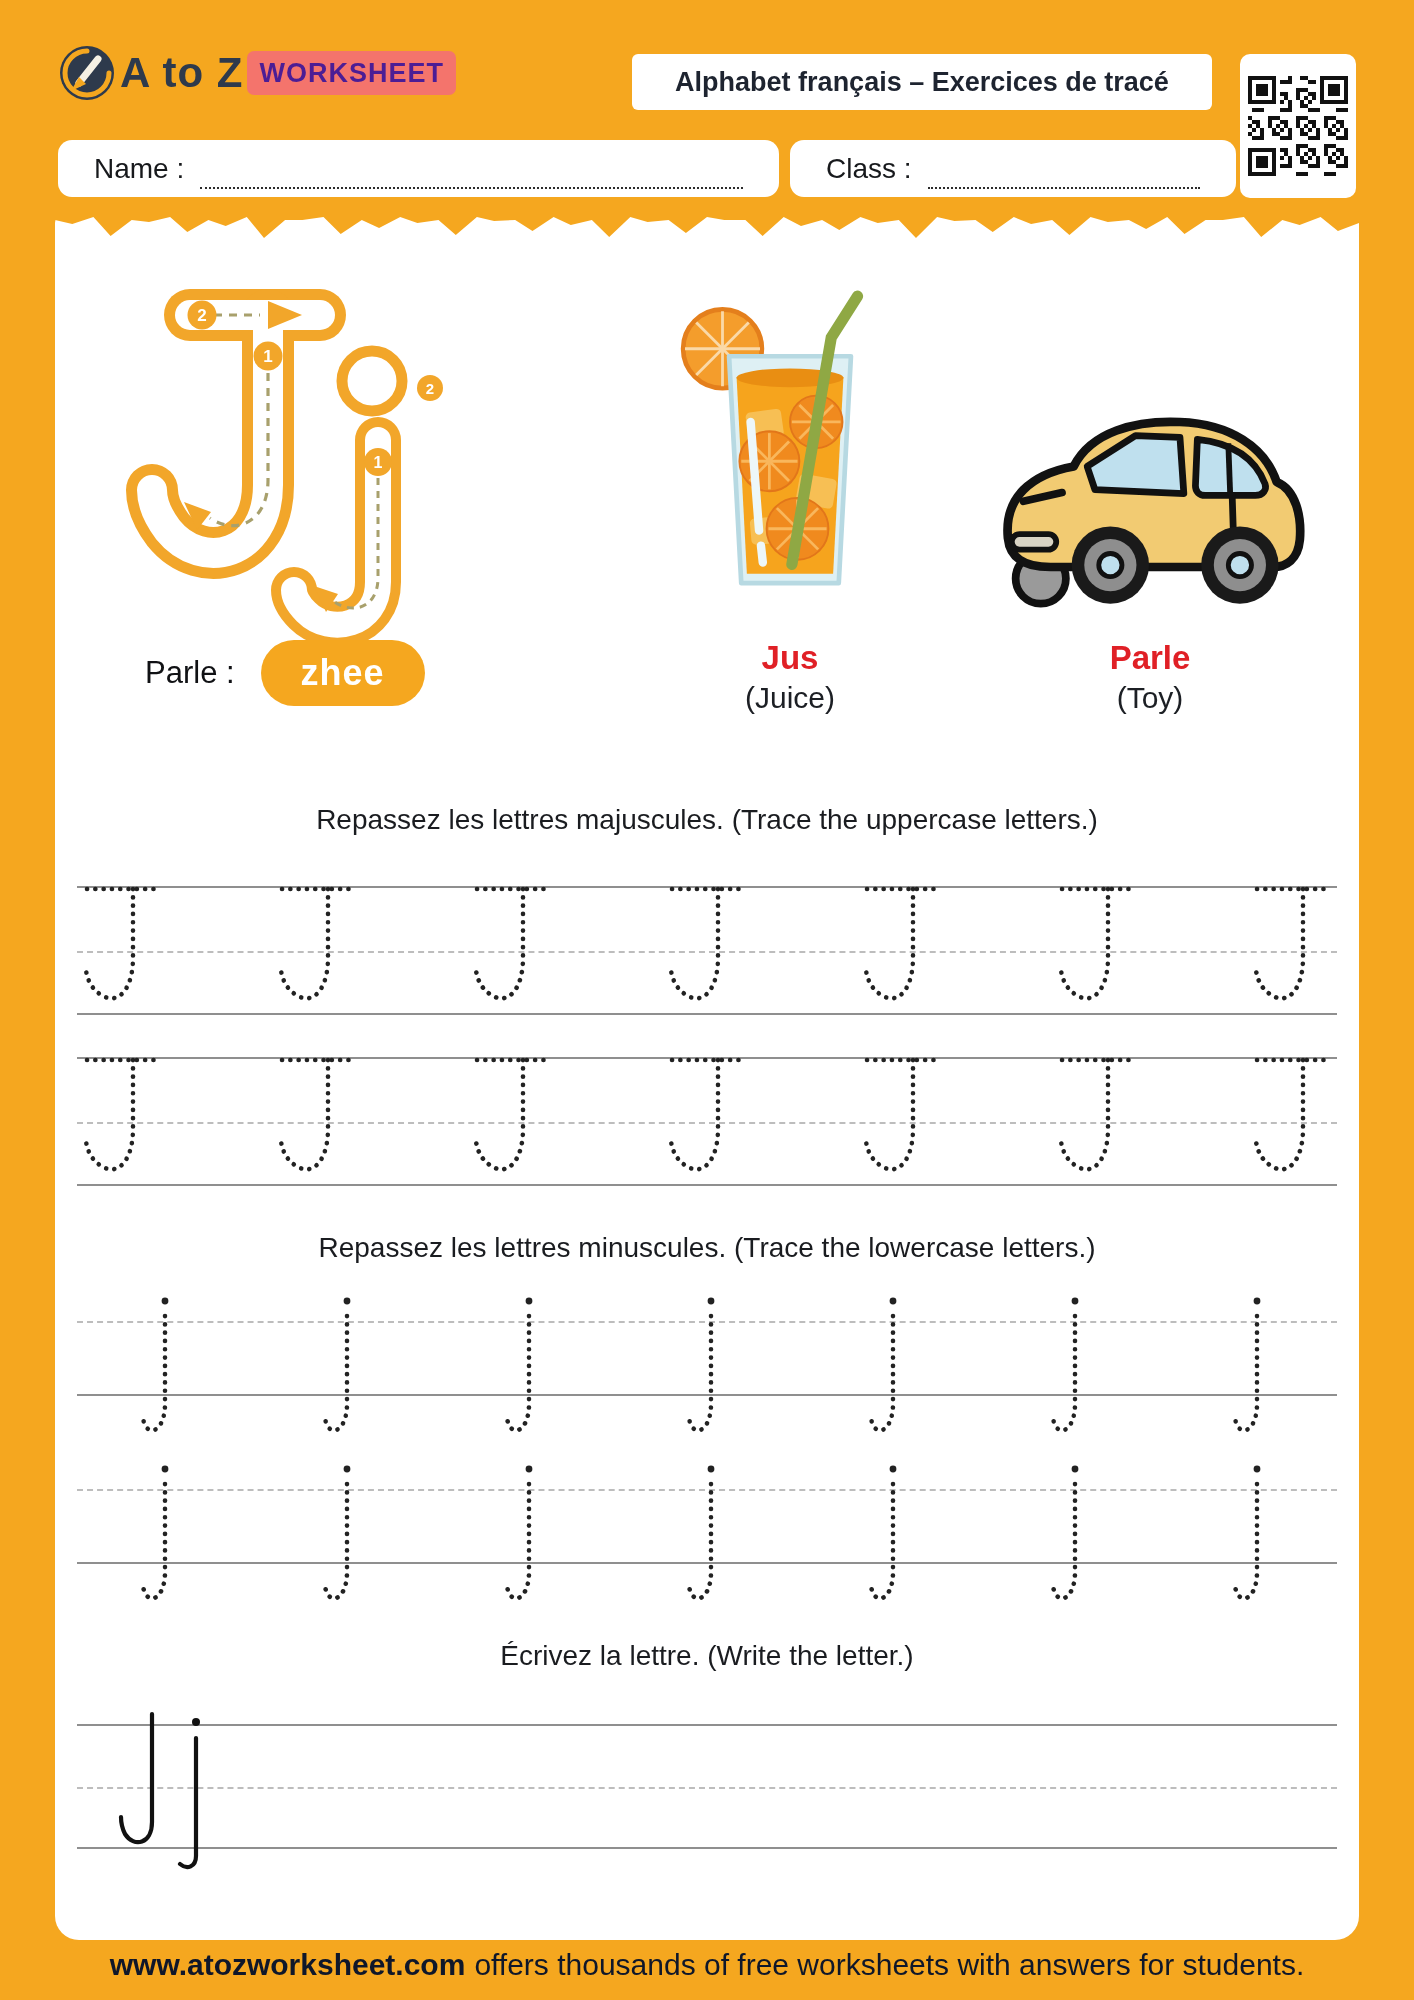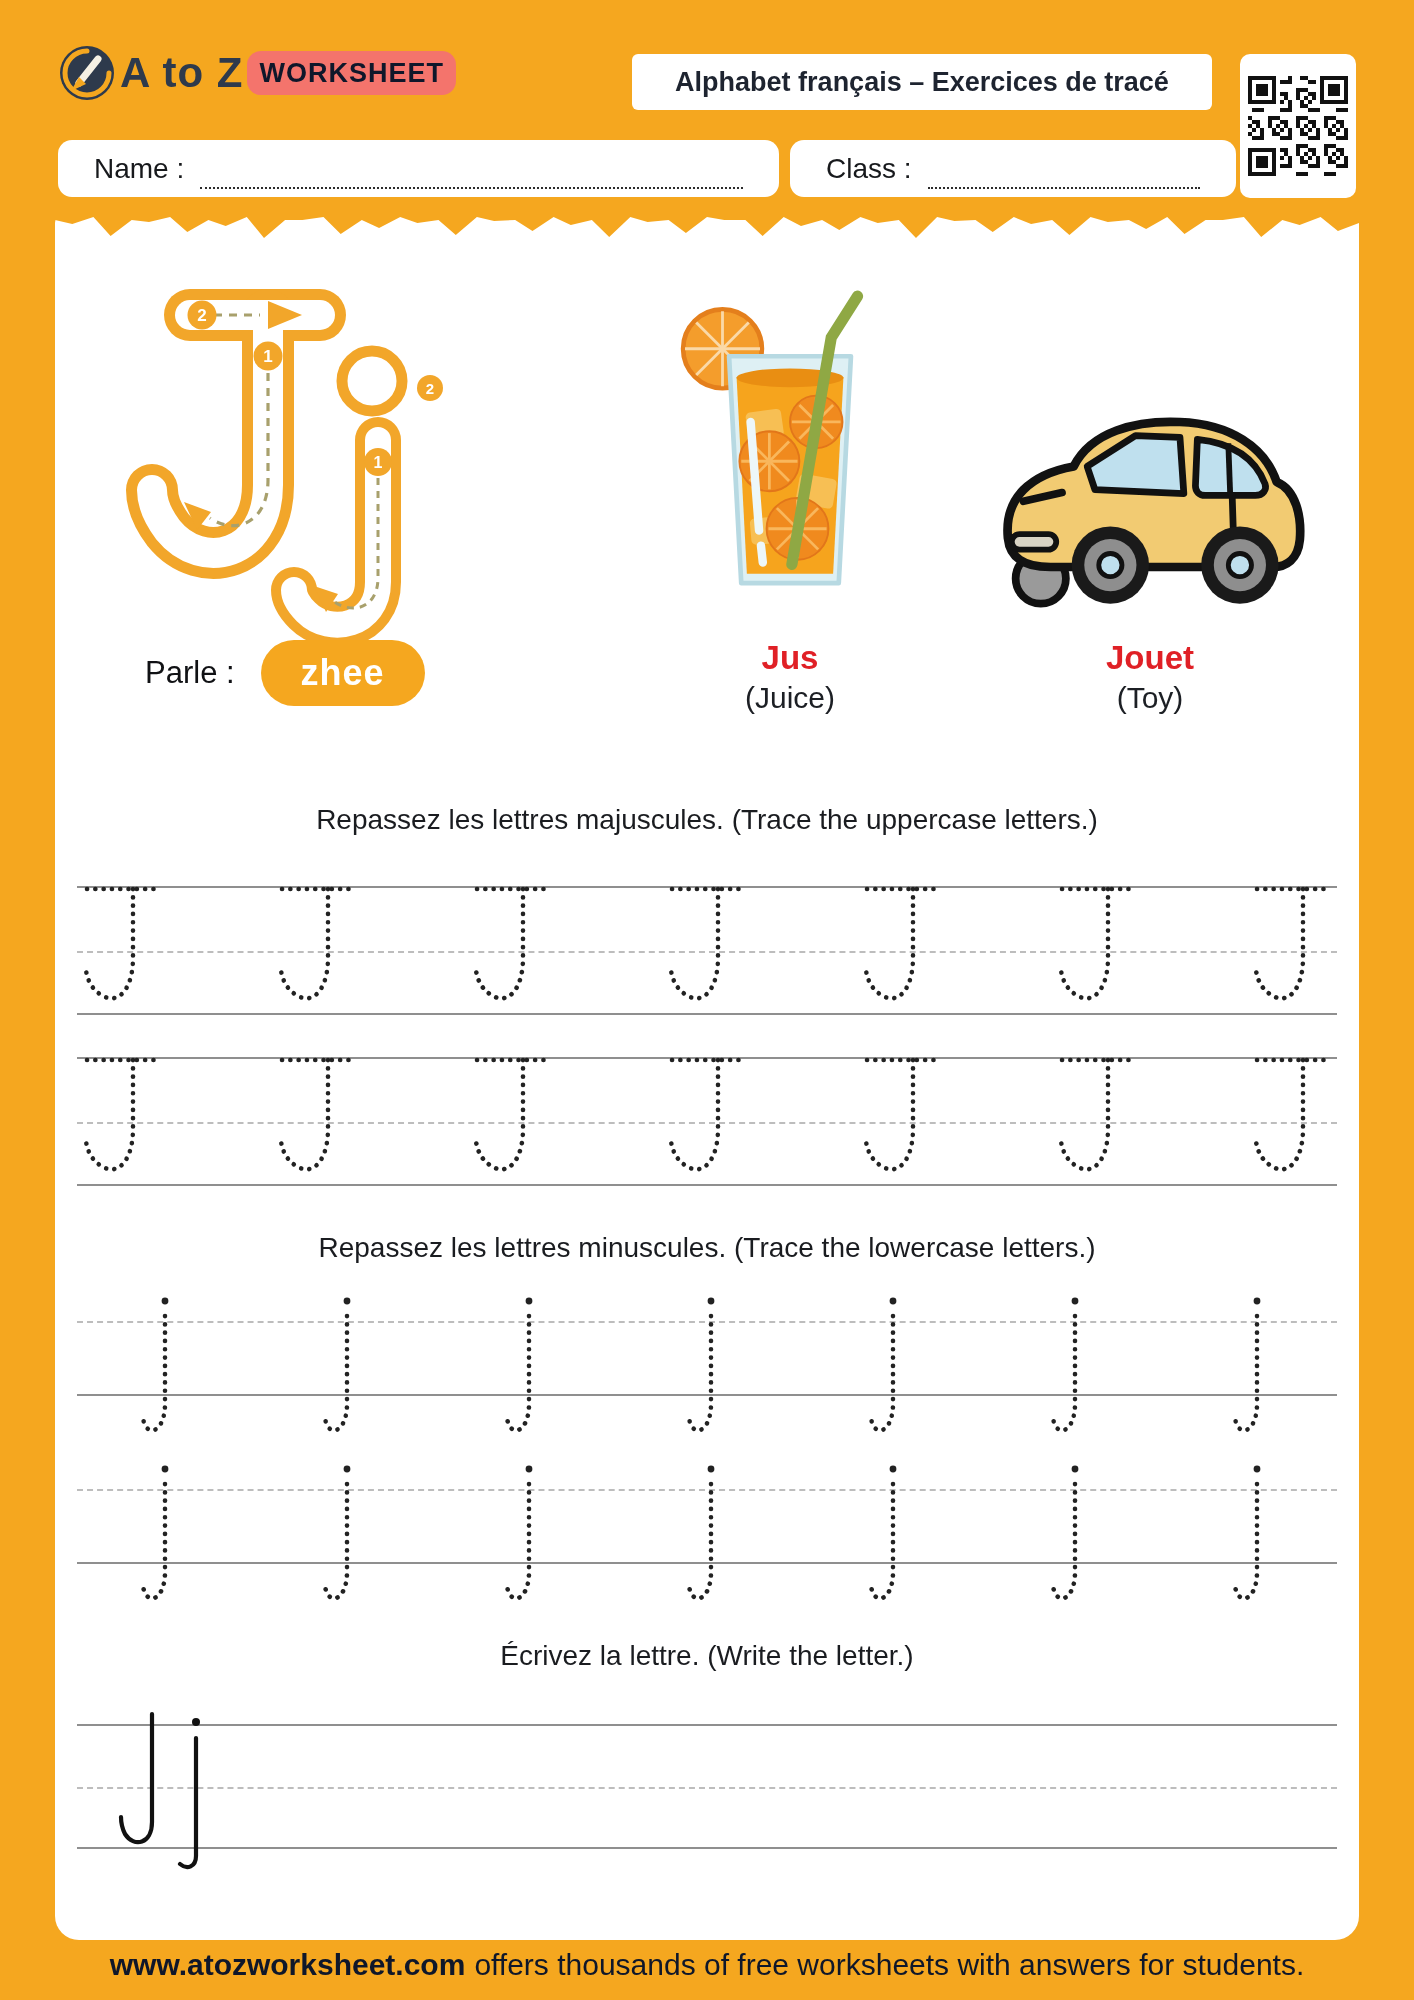--- a/index.html
+++ b/index.html
@@ -2,22 +2,22 @@
 <html><head>
 <meta charset="utf-8">
 <style>
   html,body{margin:0;padding:0;}
   body{font-family:"Liberation Sans", sans-serif;}
   .page{position:relative;width:1414px;height:2000px;background:#F5A71F;overflow:hidden;}
 
   
   .logo{position:absolute;left:58px;top:44px;display:flex;align-items:center;gap:4px;}
   .brand{font-size:42px;font-weight:700;color:#2E3A4C;letter-spacing:1px;}
-  .badge{background:#F4746C;color:#0f172a;font-weight:700;font-size:27px;letter-spacing:1px;
-         padding:7px 12px 6px;border-radius:14px;}
+  .badge{background:#F4746C;color:#4c1d95;font-weight:700;font-size:27px;letter-spacing:1px;
+         padding:7px 12px 6px;border-radius:7px;}
   .title-box{position:absolute;left:632px;top:54px;width:580px;height:56px;background:#fff;
              border-radius:6px;display:flex;align-items:center;justify-content:center;
              font-size:27px;font-weight:600;color:#1E2430;}
   .qr-box{position:absolute;left:1240px;top:54px;width:116px;height:144px;background:#fff;
           border-radius:10px;display:flex;align-items:center;justify-content:center;}
   .field-box{position:absolute;top:140px;height:57px;background:#fff;border-radius:14px;
              display:flex;align-items:center;padding:0 36px;font-size:28px;font-weight:500;color:#17191c;}
   #name-box{left:58px;width:649px;}
   #class-box{left:790px;width:374px;}
   .dotline{flex:1;margin-left:16px;height:38px;border-bottom:2px dotted #2b2b2b;}
@@ -372,21 +372,21 @@
                 <circle cx="124" cy="178" r="27" fill="#8E8E8E"></circle>
               <circle cx="124" cy="178" r="12" fill="#BFE0EE" stroke="#111" stroke-width="5"></circle>
             </g>
             <g>
               <circle cx="258" cy="178" r="40" fill="#1A1A1A"></circle>
                 <circle cx="258" cy="178" r="27" fill="#8E8E8E"></circle>
               <circle cx="258" cy="178" r="12" fill="#BFE0EE" stroke="#111" stroke-width="5"></circle>
             </g>
           </svg>
         </div>
-        <div class="fig-word">Jouet</div>
+        <div class="fig-word">Parle</div>
         <div class="fig-trans">(Toy)</div>
       </div>
     </div>
 
     <h2 class="instr" id="instr-upper">Repassez les lettres majuscules. (Trace the uppercase letters.)</h2>
     <div class="rows-upper" id="upper-rows">
         <div class="trace-row upper">
           <div class="l-solid" style="top:0"></div>
           <div class="l-dash" style="top:50%"></div>
           <div class="l-solid" style="bottom:0"></div>

